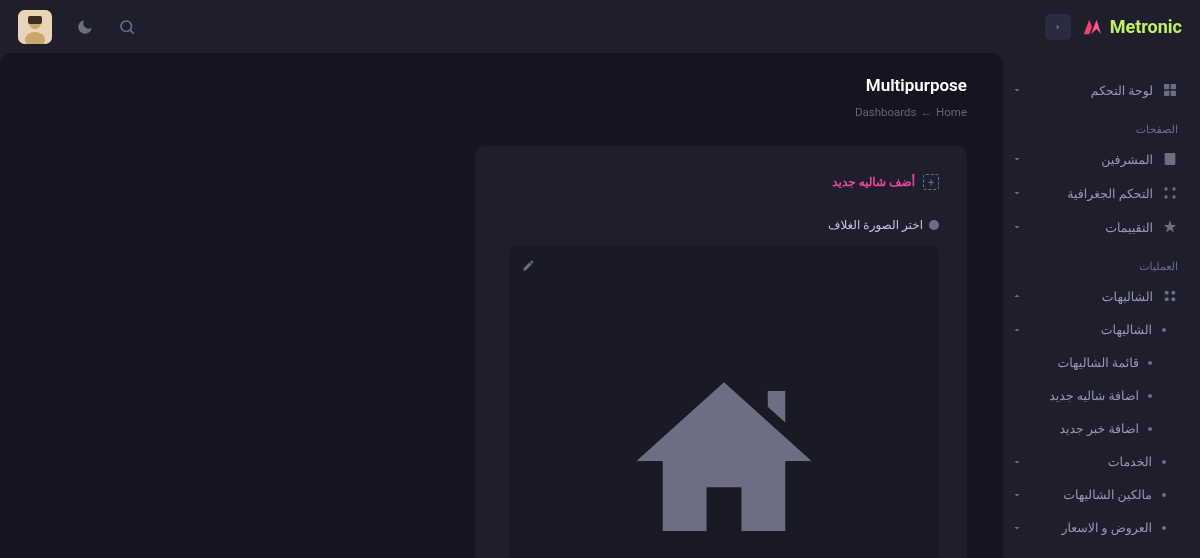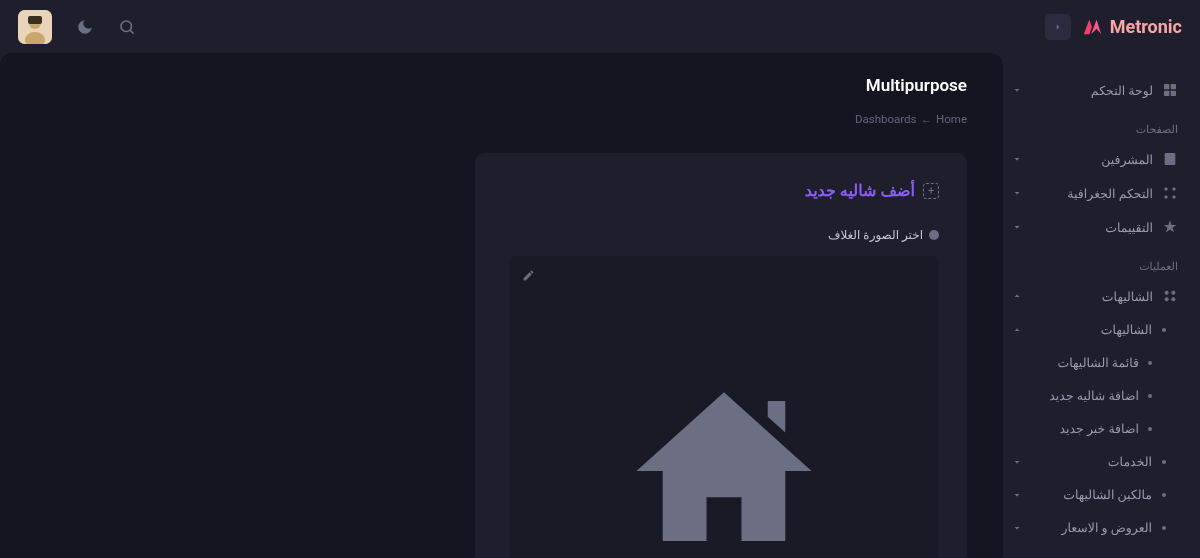--- a/index.html
+++ b/index.html
@@ -9,49 +9,49 @@
 .topbar-left { display: flex; align-items: center; gap: 24px; }
 .avatar { width: 34px; height: 34px; border-radius: 7px; background: linear-gradient(135deg, #d4a574 0%, #8b6f47 100%); display: flex; align-items: center; justify-content: center; overflow: hidden; position: relative; }
 .avatar svg { width: 34px; height: 34px; }
 .theme-icon { width: 18px; height: 18px; color: #6c6f84; cursor: pointer; }
 .search-icon { width: 18px; height: 18px; color: #6c6f84; cursor: pointer; }
 .topbar-right { display: flex; align-items: center; gap: 10px; }
 .toggle-btn { width: 26px; height: 26px; background: #2b2b40; border-radius: 5px; display: flex; align-items: center; justify-content: center; cursor: pointer; }
 .toggle-btn svg { width: 10px; height: 10px; color: #6c6f84; }
 .brand { display: flex; align-items: center; gap: 7px; }
 .brand-logo { width: 22px; height: 22px; }
-.brand-text { font-size: 18px; font-weight: 700; color: #fca5a5; }
+.brand-text { font-size: 18px; font-weight: 700; color: #bef264; }
 
 .layout { display: flex; height: 505px; direction: ltr; }
 .sidebar { width: 197px; padding: 20px 0; overflow-y: auto; order: 2; }
 .sidebar::-webkit-scrollbar { width: 0; }
 .side-item { display: flex; align-items: center; justify-content: space-between; padding: 9px 22px 9px 8px; cursor: pointer; direction: rtl; }
 .side-item-content { display: flex; align-items: center; gap: 9px; }
 .side-icon { width: 16px; height: 16px; color: #6c6f84; flex-shrink: 0; }
 .side-label { font-size: 12.5px; color: #9899ac; font-weight: 500; }
 .side-chevron { color: #6c6f84; width: 12px; height: 12px; }
 .side-heading { font-size: 11px; color: #6c6f84; padding: 6px 22px; text-align: right; direction: rtl; }
 .side-sub { padding-right: 34px; }
 .side-sub .side-item-content { gap: 10px; }
 .bullet { width: 4px; height: 4px; border-radius: 50%; background: #6c6f84; flex-shrink: 0; }
 .side-sub2 { padding-right: 48px; }
 
 .main { flex: 1; background: #151521; border-radius: 12px 12px 0 0; padding: 22px 36px; overflow-y: auto; order: 1; }
 .main::-webkit-scrollbar { width: 0; }
 .page-head { display: flex; justify-content: flex-end; direction: ltr; }
 .page-head-inner { text-align: right; }
-.page-title { font-size: 17px; font-weight: 600; color: #fff; margin-bottom: 17px; }
+.page-title { font-size: 17px; font-weight: 600; color: #fff; margin-bottom: 10px; }
 .breadcrumb { font-size: 11.5px; color: #636478; display: flex; gap: 4px; justify-content: flex-end; align-items: center; margin-left: 36px; }
 .breadcrumb span { direction: ltr; }
 .bc-sep { color: #636478; }
 
 .card { background: #1e1e2d; border-radius: 10px; margin-top: 27px; padding: 28px; max-width: 492px; margin-left: auto; direction: rtl; }
 .card-title-row { display: flex; align-items: center; gap: 8px; justify-content: flex-start; margin-bottom: 28px; }
 .plus-box { width: 16px; height: 16px; border: 1.3px dashed #6c6f84; border-radius: 3px; display: flex; align-items: center; justify-content: center; color: #6c6f84; font-size: 11px; }
-.card-title { font-size: 16px; font-weight: 700; color: #8b5cf6; }
+.card-title { font-size: 12px; font-weight: 700; color: #ec4899; }
 .cover-label-row { display: flex; align-items: center; gap: 6px; justify-content: flex-start; margin-bottom: 14px; }
 .dot-badge { width: 10px; height: 10px; background: #6c6f84; border-radius: 50%; display: inline-block; }
 .cover-label { font-size: 12px; color: #c5c5d8; }
 .cover-box { position: relative; width: 100%; aspect-ratio: 1/1; max-width: 430px; background: #1a1a27; border-radius: 8px; display: flex; align-items: center; justify-content: center; }
 .cover-edit { position: absolute; top: 8px; left: 8px; width: 22px; height: 22px; display: flex; align-items: center; justify-content: center; cursor: pointer; }
 .cover-edit svg { width: 13px; height: 13px; color: #6c6f84; }
 .house-icon { width: 210px; height: 210px; color: #6c6f84; }
 
 .gap { height: 10px; }
 </style>

